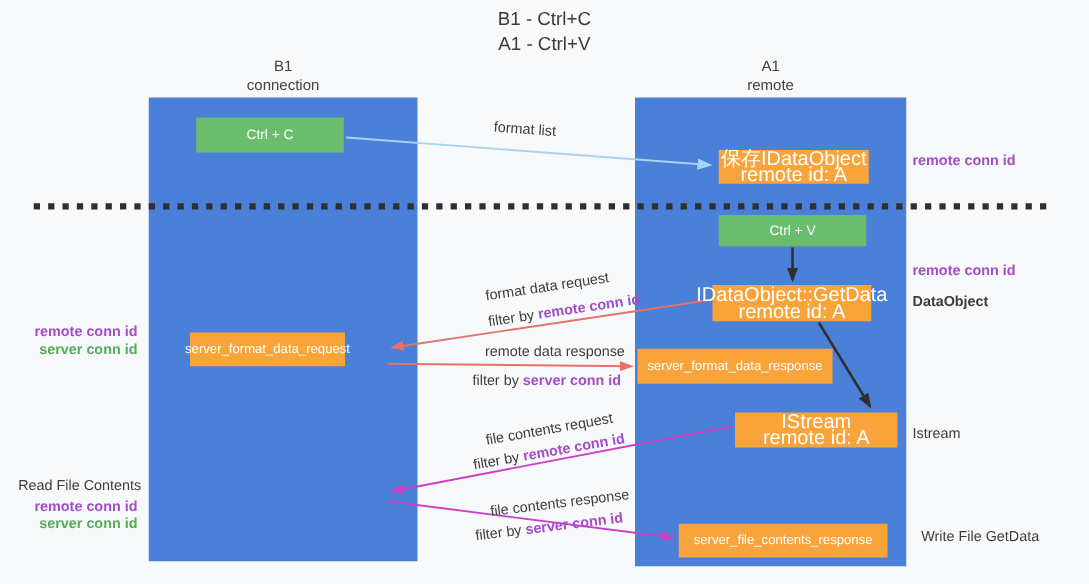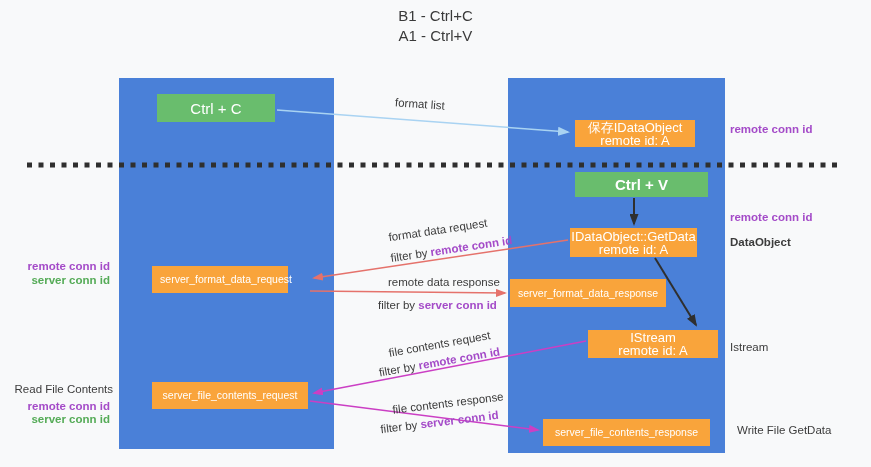--- a/index.html
+++ b/index.html
@@ -5,23 +5,23 @@
   html,body{margin:0;padding:0;}
   .canvas{position:relative;width:871px;height:467px;background:var(--bg,#f8f9fa);
           font-family:"Liberation Sans",sans-serif;overflow:hidden;}
   .title{position:absolute;left:0;right:0;top:6px;text-align:center;font-size:15px;
          line-height:20px;color:#3a3a3a;z-index:5;}
   .lane{position:absolute;background:var(--lane,#4a80d8);z-index:1;}
   .lane-head{position:absolute;text-align:center;font-size:12px;line-height:15px;color:#414141;z-index:5;}
   .arrows{position:absolute;left:0;top:0;z-index:2;pointer-events:none;}
   .node{position:absolute;display:flex;flex-direction:column;align-items:center;justify-content:center;
         color:#fff;text-align:center;z-index:3;white-space:nowrap;}
-  .node.green{background:var(--green,#69bd6d);font-size:15px;justify-content:center;}
+  .node.green{background:var(--green,#69bd6d);font-size:11px;justify-content:center;}
   .node.orange{background:var(--orange,#f9a43b);font-size:10.5px;line-height:13px;}
-  .node.two-line{font-size:13px;}
+  .node.two-line{font-size:16px;}
   .lbl{position:absolute;font-size:11.5px;color:var(--text,#3c3c3c);white-space:nowrap;z-index:4;}
   .right-align{text-align:right;width:130px;}
   .bold-purple{color:var(--purple,#a44bc8);font-weight:bold;}
   .bold-green{color:var(--green-text,#55ab57);font-weight:bold;}
   .r4{transform:rotate(4deg);}
   .rm9{transform:rotate(-8.5deg);}
   .rm10{transform:rotate(-10deg);}
   .rm7{transform:rotate(-7deg);}
   .ln-blue{stroke:var(--blue-arrow,#a9d3f2);stroke-width:1.5;}
   .ln-black{stroke:var(--black-arrow,#2f2f2f);stroke-width:2;}
@@ -37,20 +37,26 @@
 <body>
 
 <div class="canvas">
 
   <div class="title">
     <div>B1 - Ctrl+C</div>
     <div>A1 - Ctrl+V</div>
   </div>
 
   <div class="lane-head" style="left:119px;width:215px;top:46px;">
+    <div>B1</div>
+    <div>connection</div>
+  </div>
+  <div class="lane-head" style="left:508px;width:217px;top:46px;">
+    <div>A1</div>
+    <div>remote</div>
   </div>
 
   <div class="lane" style="left:119px;top:78px;width:215px;height:371px;"></div>
   <div class="lane" style="left:508px;top:78px;width:217px;height:375px;"></div>
 
   <svg class="arrows" width="871" height="467">
     <defs>
       <marker id="mb" markerUnits="userSpaceOnUse" markerWidth="12" markerHeight="9" refX="10" refY="4.5" orient="auto">
         <path class="mk-blue" d="M0,0 L12,4.5 L0,9 z"></path>
       </marker>
@@ -74,39 +80,36 @@
     <line class="ln-mag" x1="310" y1="401" x2="538" y2="430" marker-end="url(#mm)"></line>
   </svg>
 
   <div class="node green" style="left:157px;top:94px;width:118px;height:28px;">
     <div>Ctrl + C</div>
   </div>
   <div class="node orange two-line" style="left:575px;top:120px;width:120px;height:27px;">
     <div>保存IDataObject</div>
     <div>remote id: A</div>
   </div>
-  <div class="node green" style="left:575px;top:172px;width:133px;height:25px;font-weight:bold;">
+  <div class="node green" style="left:575px;top:172px;width:118px;height:25px;">
     <div>Ctrl + V</div>
   </div>
   <div class="node orange two-line" style="left:570px;top:228px;width:127px;height:29px;">
     <div>IDataObject::GetData</div>
     <div>remote id: A</div>
   </div>
-  <div class="node orange" style="left:152px;top:266px;width:124px;height:27px;padding-left:12px;">
+  <div class="node orange" style="left:152px;top:266px;width:124px;height:27px;">
     <div>server_format_data_request</div>
   </div>
   <div class="node orange" style="left:510px;top:279px;width:156px;height:28px;">
     <div>server_format_data_response</div>
   </div>
   <div class="node orange two-line" style="left:588px;top:330px;width:130px;height:28px;">
     <div>IStream</div>
     <div>remote id: A</div>
-  </div>
-  <div class="node orange" style="left:152px;top:382px;width:156px;height:27px;">
-    <div>server_file_contents_request</div>
   </div>
   <div class="node orange" style="left:543px;top:419px;width:167px;height:27px;">
     <div>server_file_contents_response</div>
   </div>
 
   <div class="lbl r4" style="left:395px;top:98px;">format list</div>
   <div class="lbl rm9" style="left:388px;top:224px;">format data request</div>
   <div class="lbl rm9" style="left:390px;top:243px;">
     <span>filter by </span><span class="bold-purple">remote conn id</span>
   </div>

